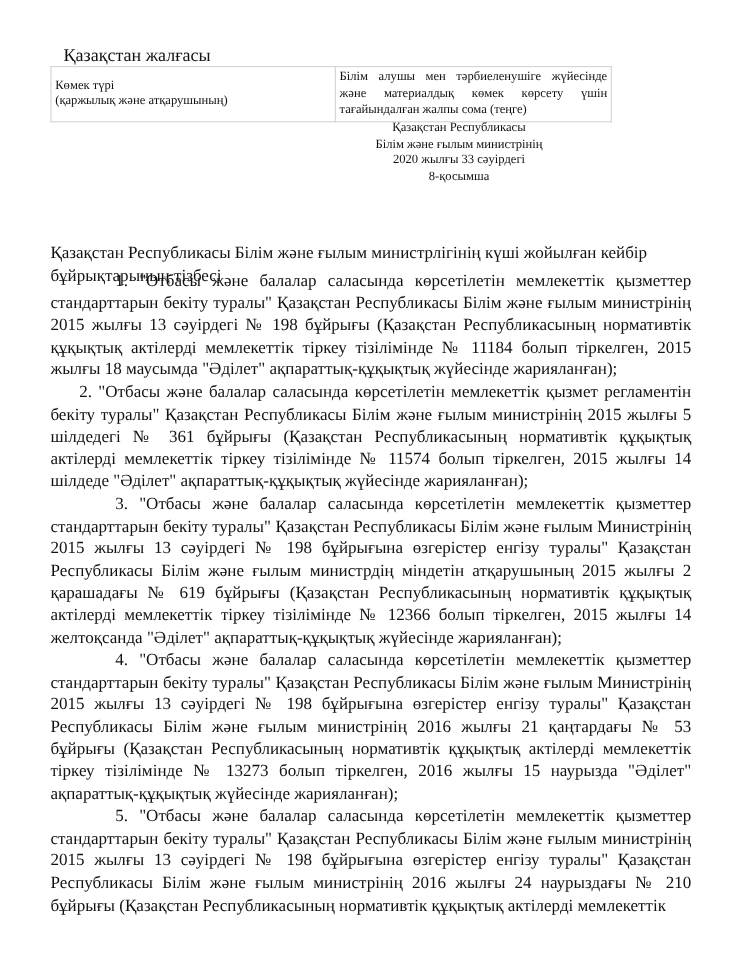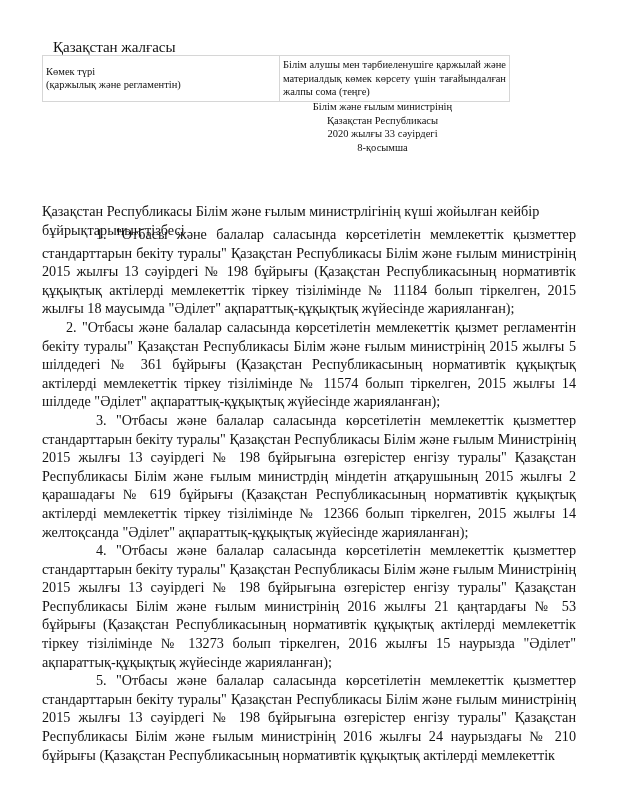--- a/index.html
+++ b/index.html
@@ -40,30 +40,30 @@
 </head>
 <body>
 
 <div class="continued">Қазақстан жалғасы</div>
 
 <table class="help">
   <tbody>
       <tr>
     <td class="c1">
       <div>Көмек түрі</div>
-      <div>(қаржылық және регламентін)</div>
+      <div>(қаржылық және атқарушының)</div>
     </td>
-    <td class="c2">Білім алушы мен тәрбиеленушіге қаржылай және материалдық көмек көрсету үшін тағайындалған жалпы сома (теңге)</td>
+    <td class="c2">Білім алушы мен тәрбиеленушіге жүйесінде және материалдық көмек көрсету үшін тағайындалған жалпы сома (теңге)</td>
   </tr>
 </tbody>
   </table>
 
 <div class="appendix">
+  <div>Қазақстан Республикасы</div>
   <div>Білім және ғылым министрінің</div>
-  <div>Қазақстан Республикасы</div>
   <div>2020 жылғы 33 сәуірдегі</div>
   <div>8-қосымша</div>
 </div>
 
 <div class="title">Қазақстан Республикасы Білім және ғылым министрлігінің күші жойылған кейбір бұйрықтарының тізбесі</div>
 
 <div class="items">
   <p>1. "Отбасы және балалар саласында көрсетілетін мемлекеттік қызметтер стандарттарын бекіту туралы" Қазақстан Республикасы Білім және ғылым министрінің 2015 жылғы 13 сәуірдегі № 198 бұйрығы (Қазақстан Республикасының нормативтік құқықтық актілерді мемлекеттік тіркеу тізілімінде № 11184 болып тіркелген, 2015 жылғы 18 маусымда "Әділет" ақпараттық-құқықтық жүйесінде жарияланған);</p>
   <p class="narrow">2. "Отбасы және балалар саласында көрсетілетін мемлекеттік қызмет регламентін бекіту туралы" Қазақстан Республикасы Білім және ғылым министрінің 2015 жылғы 5 шілдедегі № 361 бұйрығы (Қазақстан Республикасының нормативтік құқықтық актілерді мемлекеттік тіркеу тізілімінде № 11574 болып тіркелген, 2015 жылғы 14 шілдеде "Әділет" ақпараттық-құқықтық жүйесінде жарияланған);</p>
   <p>3. "Отбасы және балалар саласында көрсетілетін мемлекеттік қызметтер стандарттарын бекіту туралы" Қазақстан Республикасы Білім және ғылым Министрінің 2015 жылғы 13 сәуірдегі № 198 бұйрығына өзгерістер енгізу туралы" Қазақстан Республикасы Білім және ғылым министрдің міндетін атқарушының 2015 жылғы 2 қарашадағы № 619 бұйрығы (Қазақстан Республикасының нормативтік құқықтық актілерді мемлекеттік тіркеу тізілімінде № 12366 болып тіркелген, 2015 жылғы 14 желтоқсанда "Әділет" ақпараттық-құқықтық жүйесінде жарияланған);</p>

